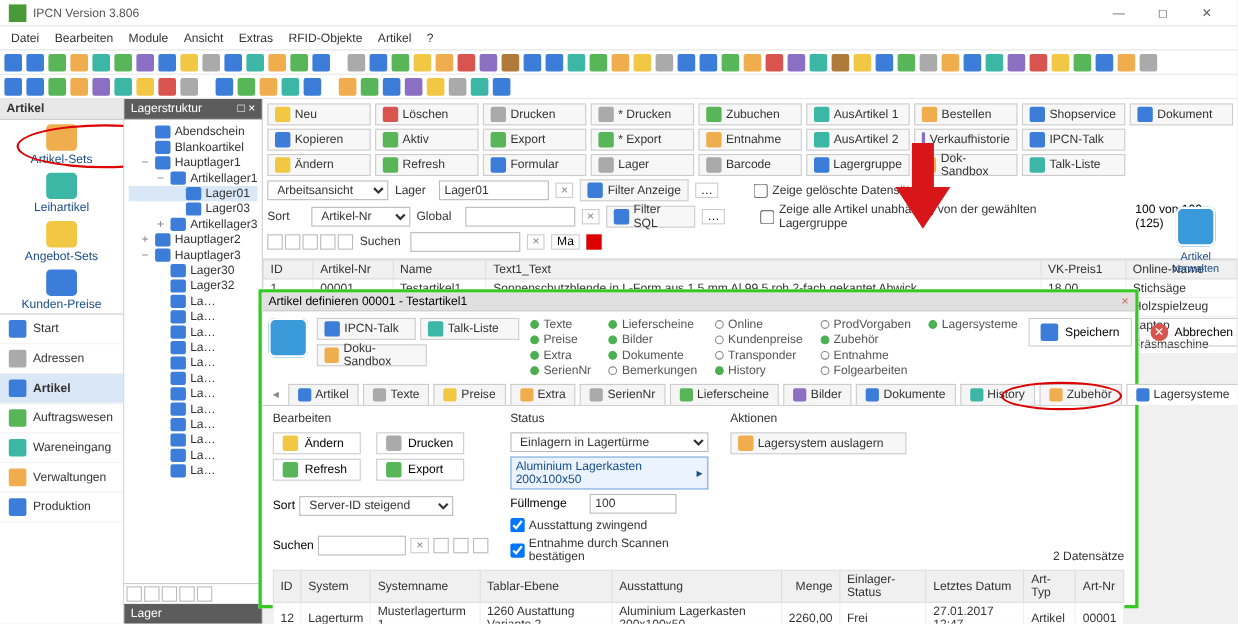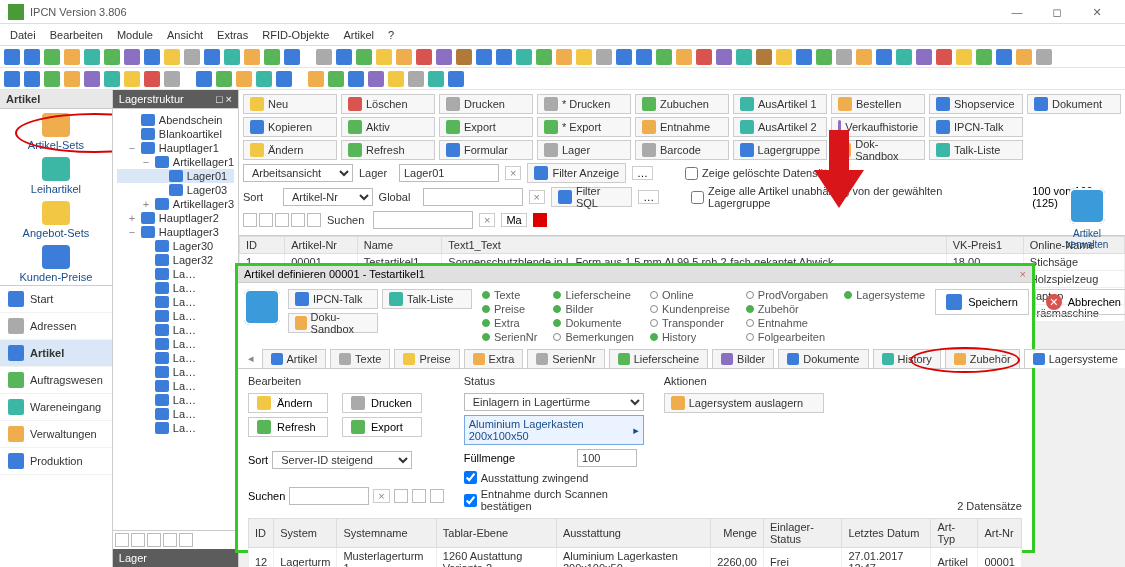--- a/index.html
+++ b/index.html
@@ -594,21 +594,21 @@
         <div style="display:flex;gap:4px;">
           <div class="btn" style="width:90px">
               <div class="ic c-blue"></div>
               <span>IPCN-Talk</span>
             </div>
           <div class="btn" style="width:90px">
               <div class="ic c-teal"></div>
               <span>Talk-Liste</span>
             </div>
         </div>
-        <div class="btn" style="width:90px">
+        <div class="btn" style="width:100px">
             <div class="ic c-orange"></div>
             <span>Doku-Sandbox</span>
           </div>
       </div>
     </div>
     <div class="opt-cols">
       <div class="col">
         <div class="opt">
             <div class="dot on"></div>
             <span>Texte</span>
@@ -786,21 +786,21 @@
 
     <div class="grp status-box">
       <span class="grp-title">Status</span>
       <select><option>Einlagern in Lagertürme</option></select>
       <div class="highlight-sel">
           <span>Aluminium Lagerkasten 200x100x50</span>
           <span>▸</span>
         </div>
       <div style="display:flex;gap:21px;align-items:center;">
         <label>Füllmenge</label>
-        <input type="text" style="width: 60px; margin-left: 41px;" value="100">
+        <input type="text" style="width: 79px;" value="100">
       </div>
       <div class="chk">
           <input type="checkbox" checked="" style="">
           <span>Ausstattung zwingend</span>
         </div>
       <div class="chk">
           <input type="checkbox" checked="" style="">
           <span>Entnahme durch Scannen bestätigen</span>
         </div>
     </div>

